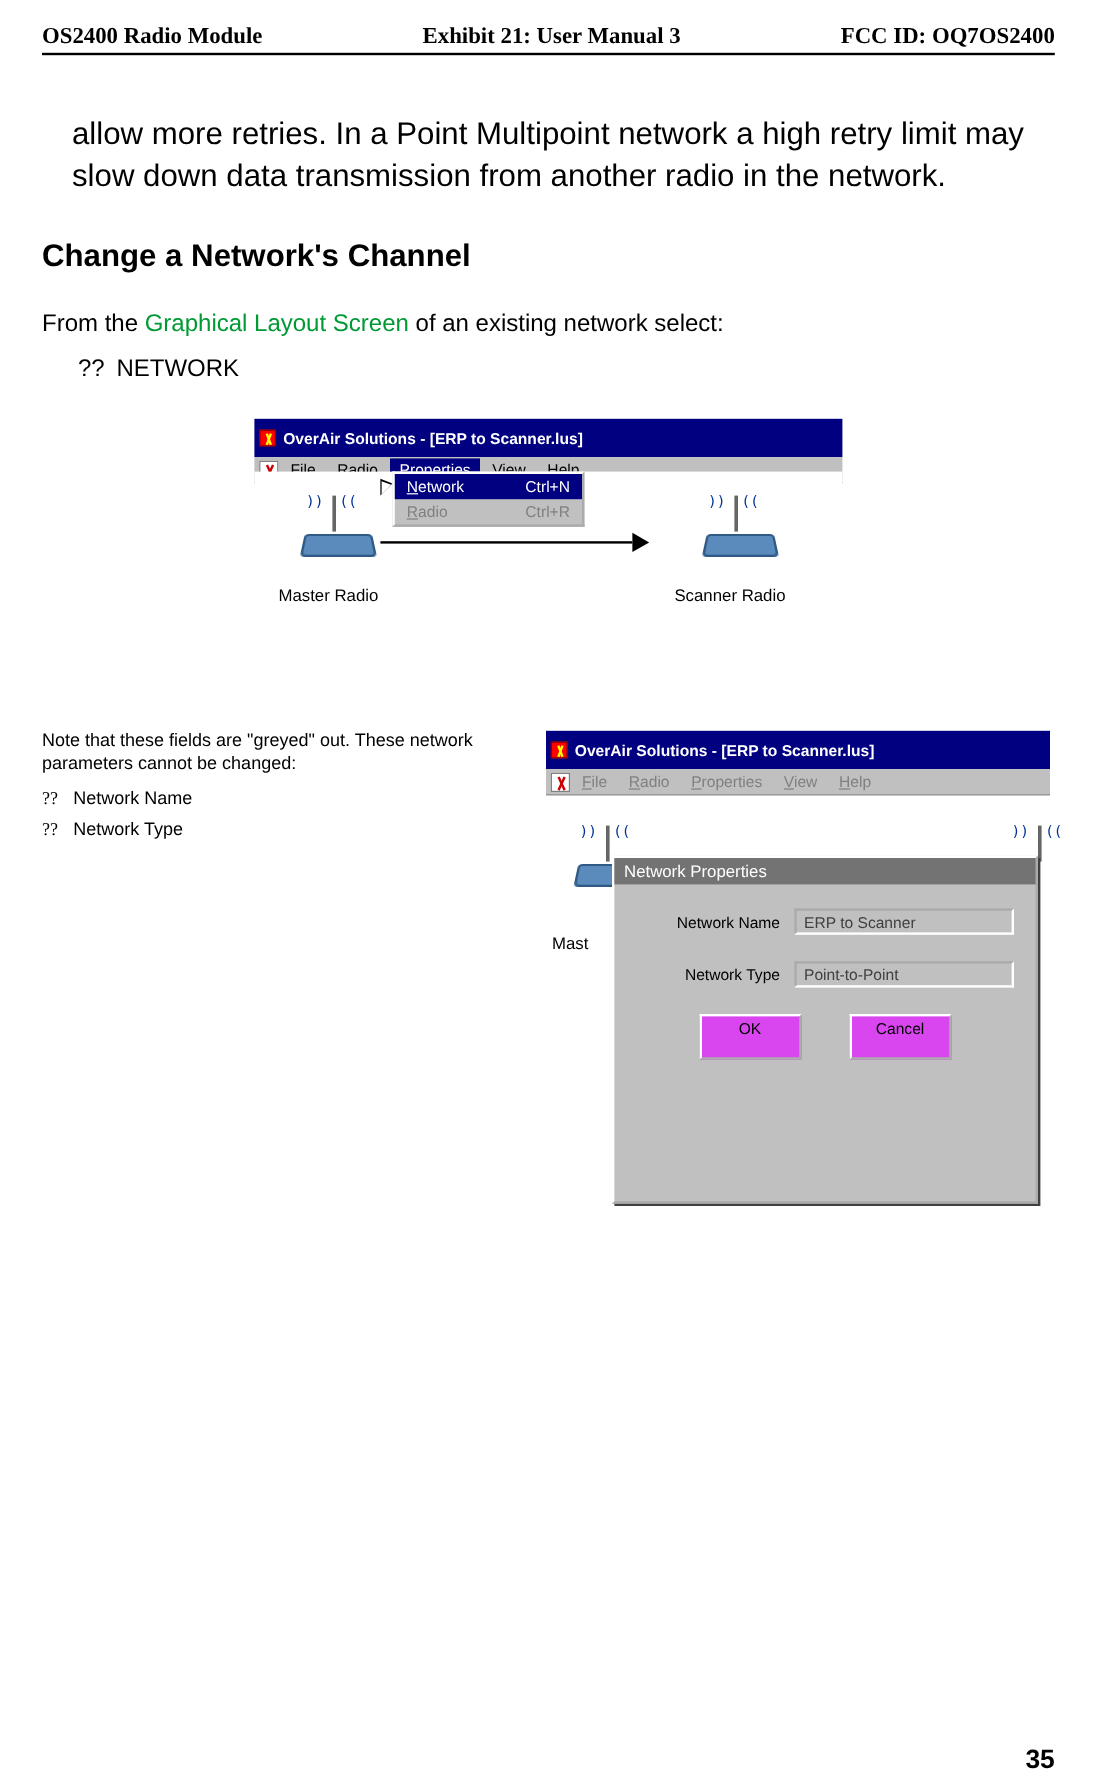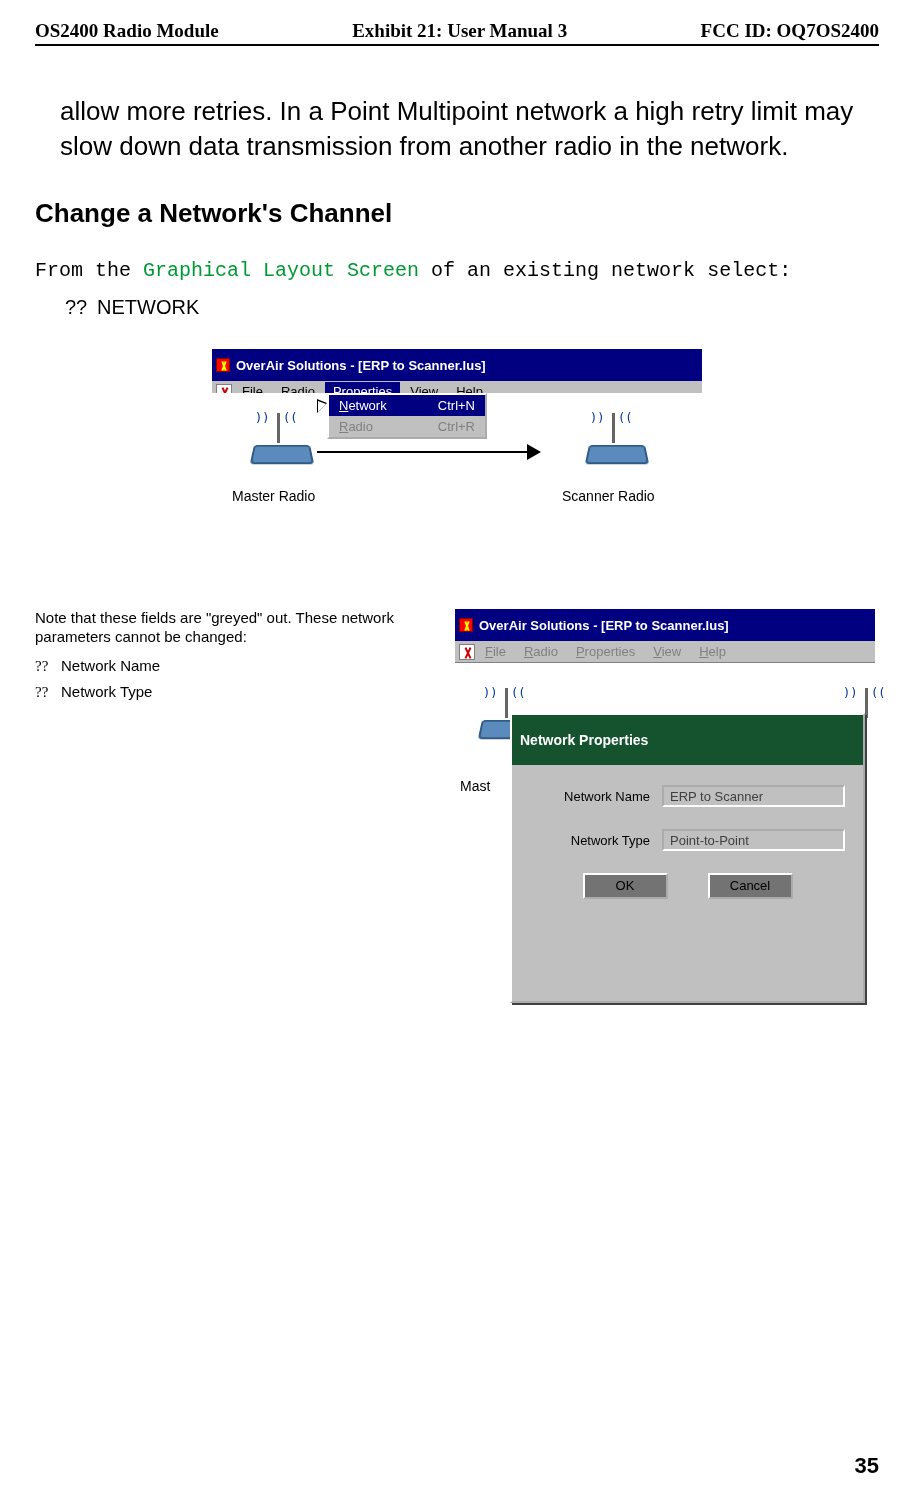--- a/index.html
+++ b/index.html
@@ -26,21 +26,21 @@
       margin: 0 0 34px 25px;
       line-height: 1.35;
     }
     .h2 {
       font-family: Arial, sans-serif;
       font-size: 26px;
       font-weight: bold;
       margin-bottom: 30px;
     }
     .line-with-link {
-      font-family: Liberation Mono, monospace;
+      font-family: Liberation Sans, sans-serif;
       font-size: 20px;
       margin-bottom: 14px;
     }
     .green-link { color: #009933; }
     .bullet-list { list-style: none; margin-left: 30px; }
     .bullet-list li {
       font-family: Arial, sans-serif;
       font-size: 20px;
       margin: 2px 0;
     }
@@ -240,25 +240,25 @@
     .dialog {
       position: absolute;
       left: 55px; top: 50px;
       width: 355px;
       height: 290px;
       background: #c0c0c0;
       border: 2px outset #fff;
       box-shadow: 2px 2px 0 #404040;
     }
     .dialog .dlg-title {
-      background: #14532d;
+      background: #737373;
       color: #fff;
       font-size: 14px;
-      font-weight: bold;
-      padding: 17px 8px;
+      font-weight: normal;
+      padding: 3px 8px;
     }
     .dlg-body { padding: 20px 18px 10px 18px; }
     .dlg-row {
       display: flex;
       align-items: center;
       margin-bottom: 22px;
       gap: 12px;
     }
     .dlg-row .lbl {
       width: 120px;
@@ -307,22 +307,22 @@
       border-top: 5px solid #000;
     }
     .dlg-btn-row {
       display: flex;
       justify-content: center;
       gap: 40px;
       margin-top: 20px;
     }
     .dlg-btn {
       width: 85px;
-      height: 26px;
-      background: #737373;
+      height: 38px;
+      background: #d946ef;
       border: 2px outset #fff;
       font-size: 13px;
       cursor: pointer;
       text-align: center;
       line-height: 22px;
     }
     .page-num {
       position: absolute;
       bottom: 12px;
       right: 35px;

